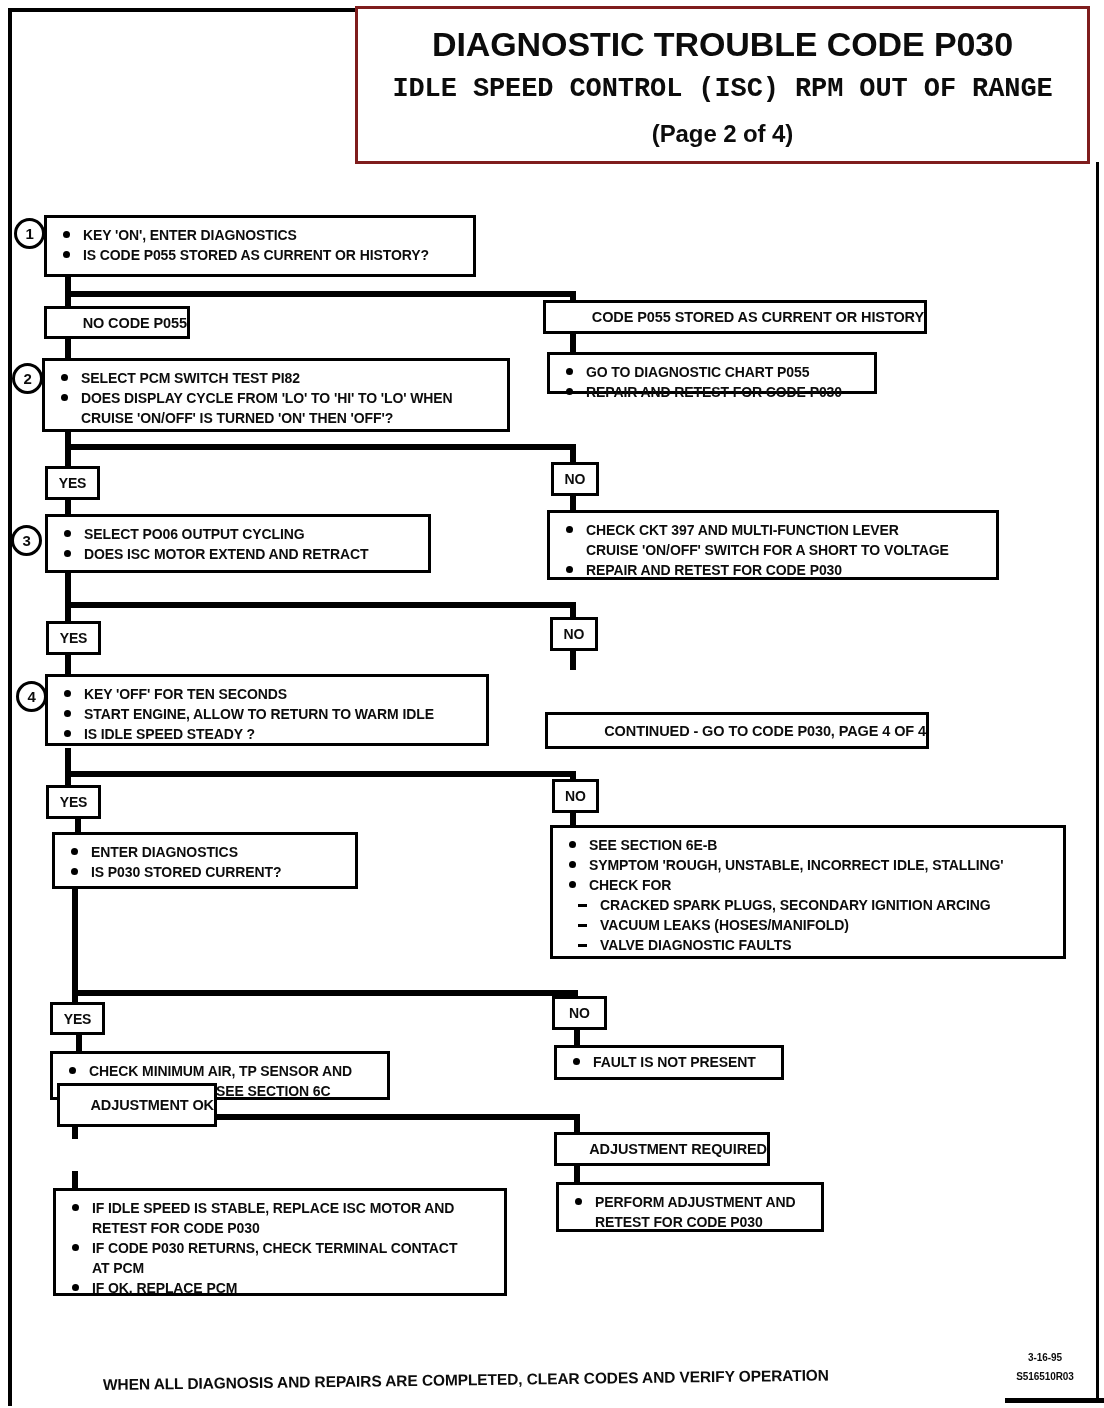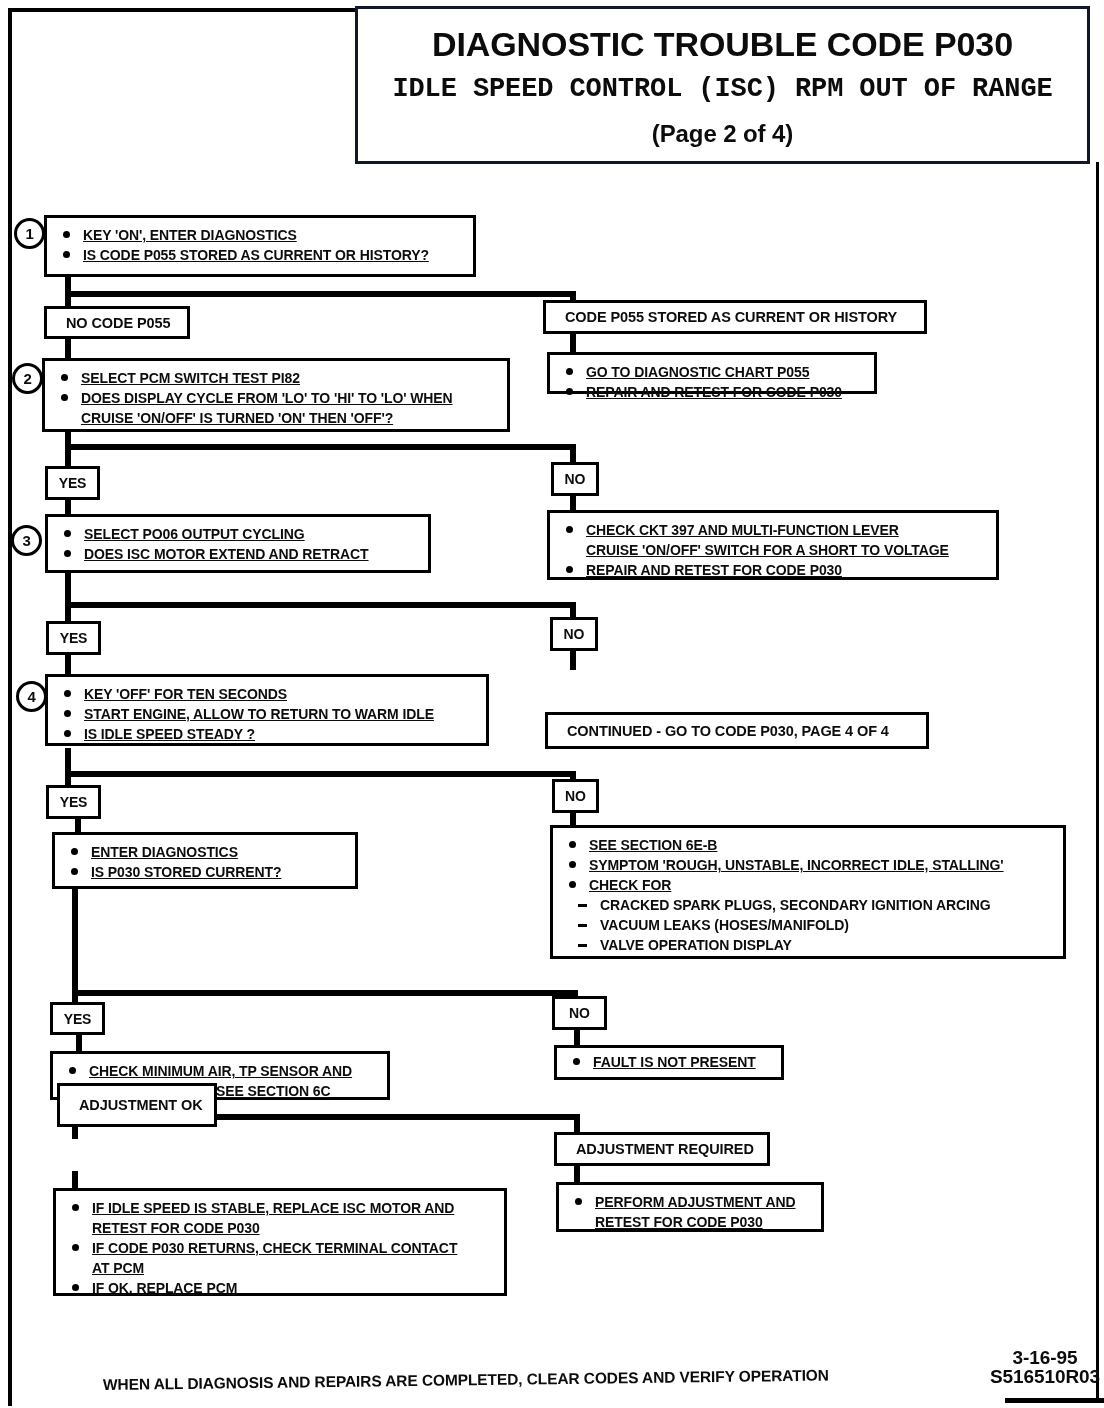--- a/index.html
+++ b/index.html
@@ -8,54 +8,54 @@
     background:#ffffff; overflow:hidden;
     font-family:"Liberation Sans", sans-serif; font-weight:700; color:#0c0c0c;
     letter-spacing:-0.1px;
   }
   .conn { position:absolute; background:#000; }
   .box {
     position:absolute; background:#fff; border:3px solid #000; box-sizing:border-box;
     padding:7px 6px 0 6px; font-size:14px; line-height:20px;
   }
   .dashed { border:3px dashed #000; }
-  .bl { position:relative; padding-left:30px; white-space:pre-line;text-decoration:underline; }
+  .bl { position:relative; padding-left:30px; white-space:pre-line; }
   .bl::before {
     content:""; position:absolute; left:10px; top:6px;
     width:7px; height:7px; border-radius:50%; background:#000;
   }
   .sub { position:relative; padding-left:41px; white-space:pre-line; }
   .sub::before {
     content:""; position:absolute; left:19px; top:9px;
     width:9px; height:3px; background:#000;
   }
   .tag {
     position:absolute; background:#fff; border:3px solid #000; box-sizing:border-box;
-    font-size:14.5px; display:flex; align-items:center; padding-left:19px;
+    font-size:14.5px; display:flex; align-items:center; padding-left:19px;justify-content:flex-end;
   }
   .tag.center { justify-content:center; padding-left:0; font-size:14px; }
   .circle {
     position:absolute; width:31px; height:31px; border:3px solid #000; border-radius:50%;
     box-sizing:border-box; background:#fff; display:flex; align-items:center; justify-content:center;
     font-size:15px;
   }
   .titlebox {
     position:absolute; left:355px; top:6px; width:735px; height:158px;
-    border:3px solid #0f172a; box-sizing:border-box; background:#fff; text-align:center;
+    border:3px solid #7f1d1d; box-sizing:border-box; background:#fff; text-align:center;
     padding-top:14px;
   }
   .t1 { font-size:34px; line-height:42px; }
   .t2 { font-size:27px; line-height:48px;font-family:Liberation Mono, monospace; }
   .t3 { font-size:24px; line-height:42px; }
   .footnote {
     position:absolute; left:103px; top:1376px; width:790px; font-size:15.5px;
     transform:rotate(-0.75deg); transform-origin:left center;
   }
   .docinfo { position:absolute; left:985px; top:1348px; width:120px; text-align:center;
-    font-size:19px; line-height:19px; }
+    font-size:10px; line-height:19px; }
 </style>
 </head>
 <body>
 
 <div class="page">
 
   <div class="conn" style="left:8px;top:8px;width:4px;height:1398px;"></div>
   <div class="conn" style="left:8px;top:8px;width:350px;height:4px;"></div>
   <div class="conn" style="left:1096px;top:162px;width:3px;height:1238px;"></div>
   <div class="conn" style="left:1005px;top:1398px;width:99px;height:5px;"></div>
@@ -179,21 +179,21 @@
     <div class="bl">ENTER DIAGNOSTICS</div>
     <div class="bl">IS P030 STORED CURRENT?</div>
   </div>
 
   <div class="box" style="left:550px;top:825px;width:516px;height:134px;">
     <div class="bl">SEE SECTION 6E-B</div>
     <div class="bl">SYMPTOM 'ROUGH, UNSTABLE, INCORRECT IDLE, STALLING'</div>
     <div class="bl">CHECK FOR</div>
     <div class="sub">CRACKED SPARK PLUGS, SECONDARY IGNITION ARCING</div>
     <div class="sub">VACUUM LEAKS (HOSES/MANIFOLD)</div>
-    <div class="sub">VALVE OPERATION DISPLAY</div>
+    <div class="sub">VALVE DIAGNOSTIC FAULTS</div>
   </div>
 
   <div class="tag center" style="left:50px;top:1002px;width:55px;height:33px;">
       <span>YES</span>
     </div>
   <div class="tag center" style="left:552px;top:996px;width:55px;height:34px;">
       <span>NO</span>
     </div>
 
   <div class="box" style="left:50px;top:1051px;width:340px;height:49px;">

